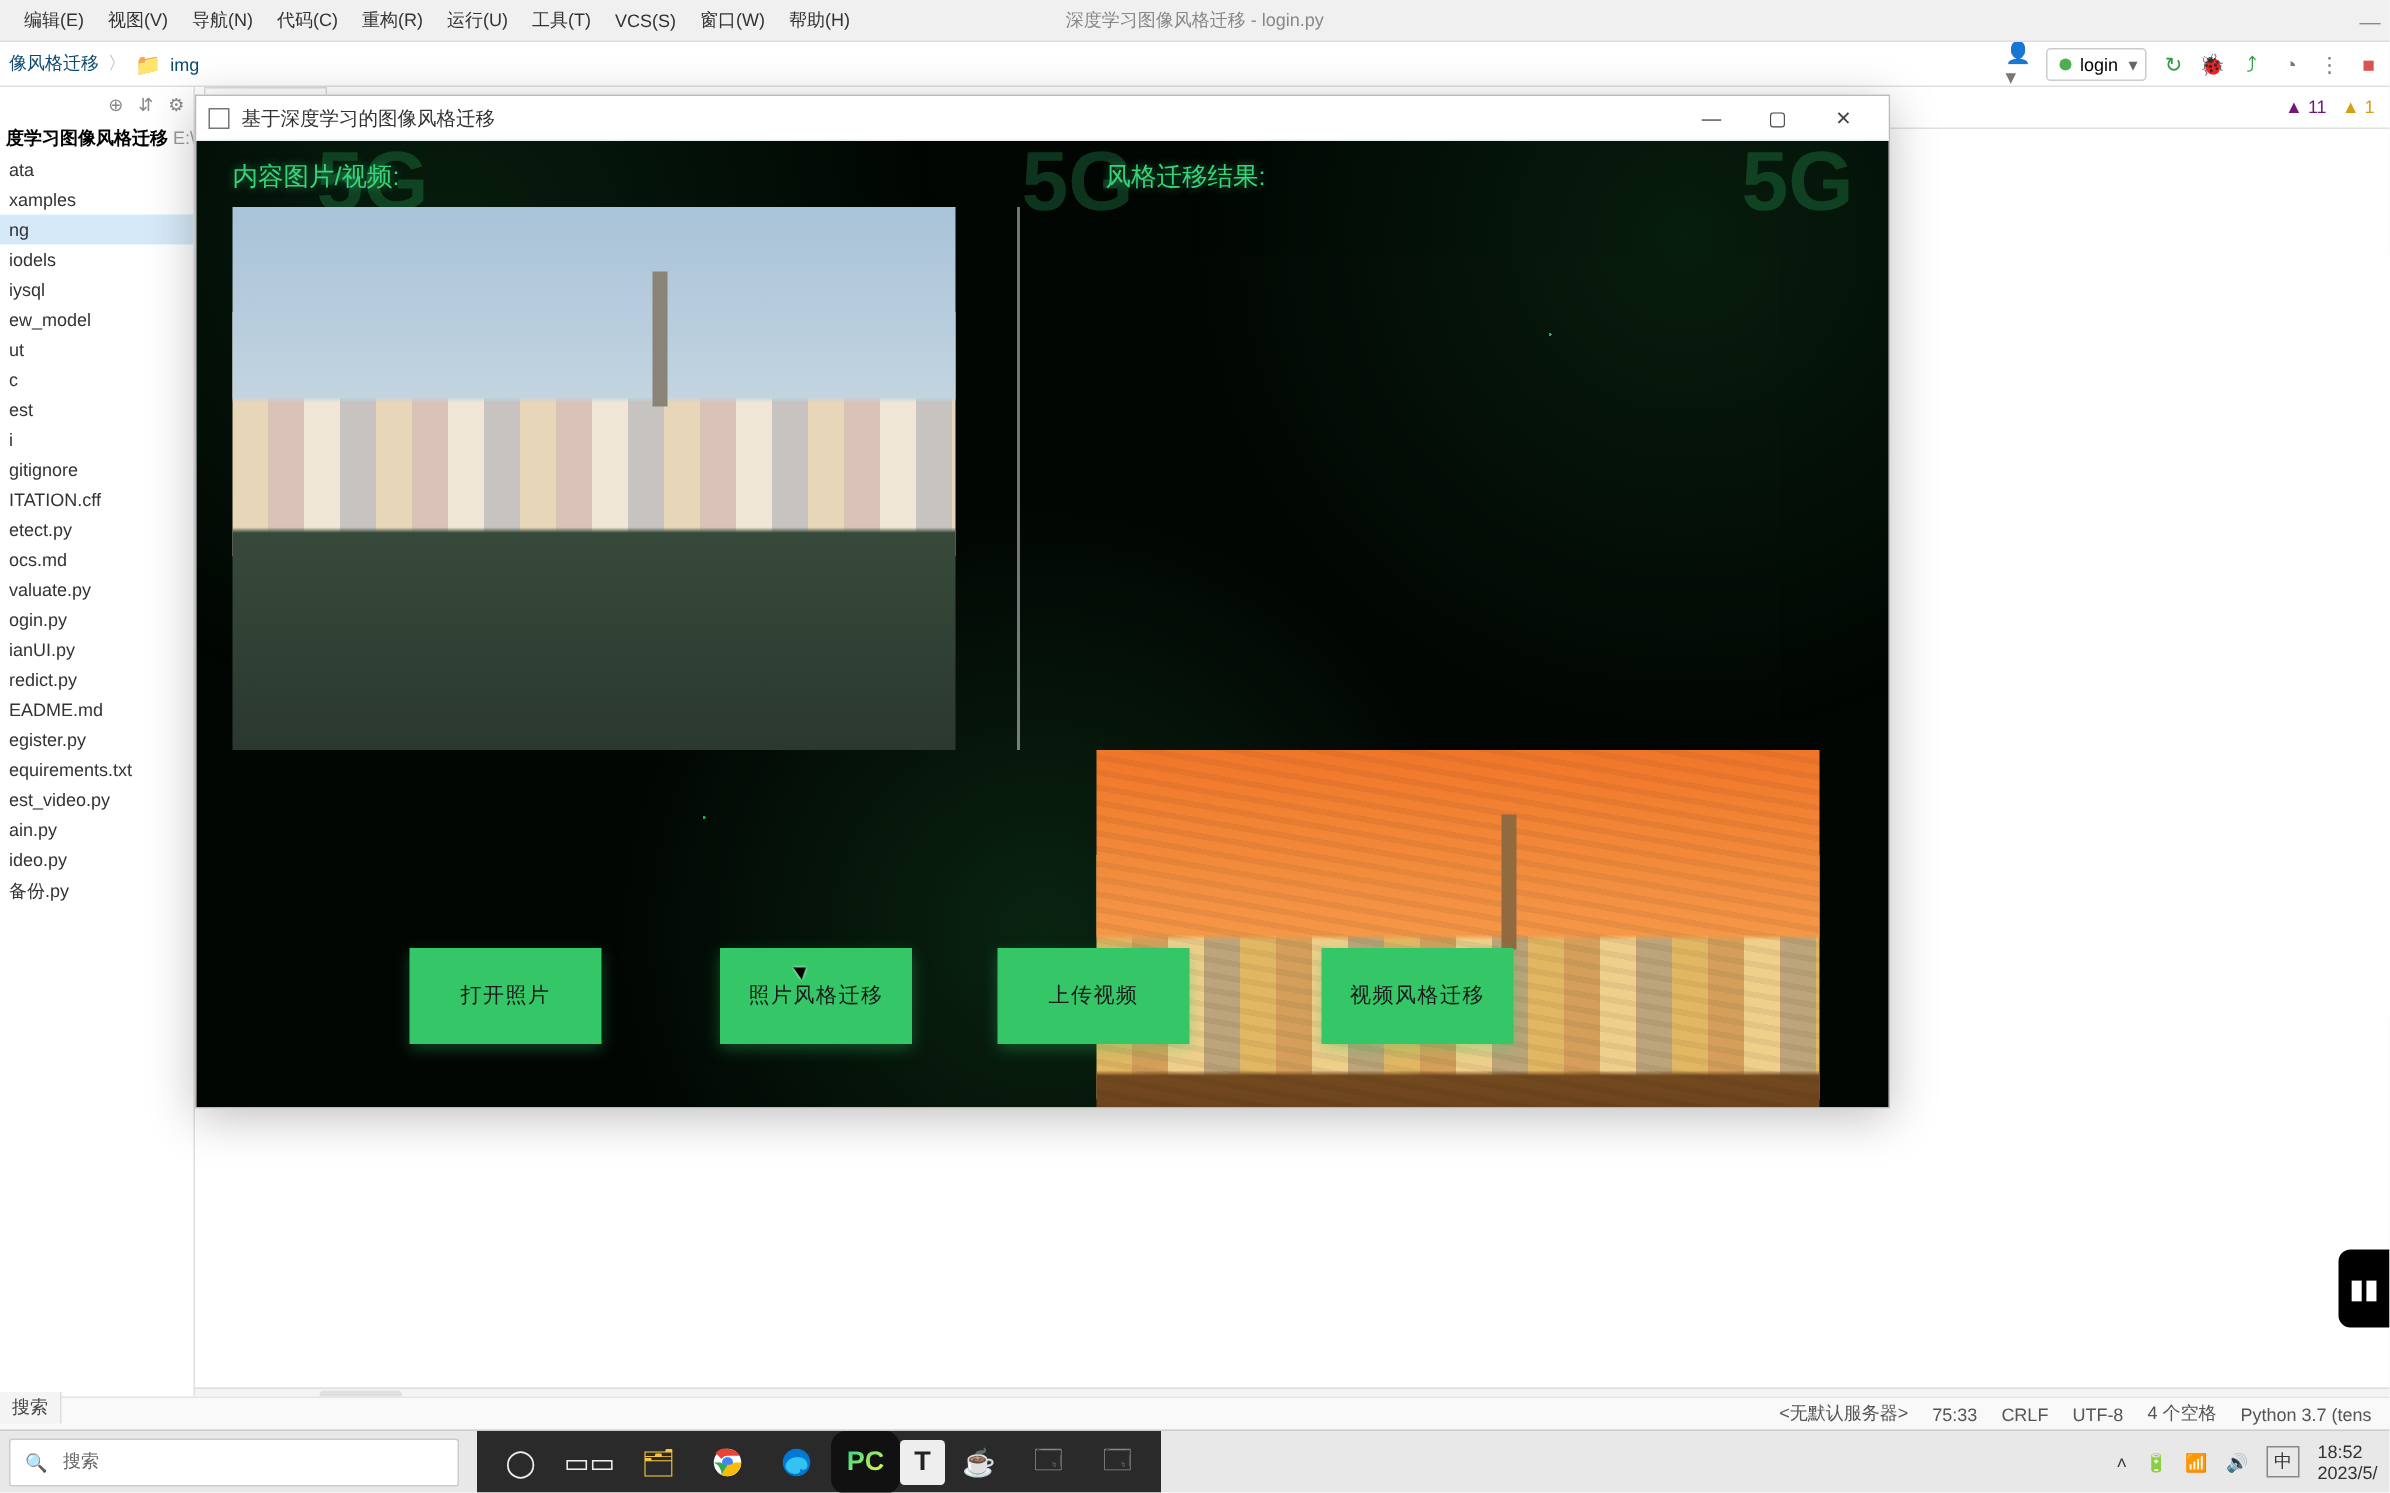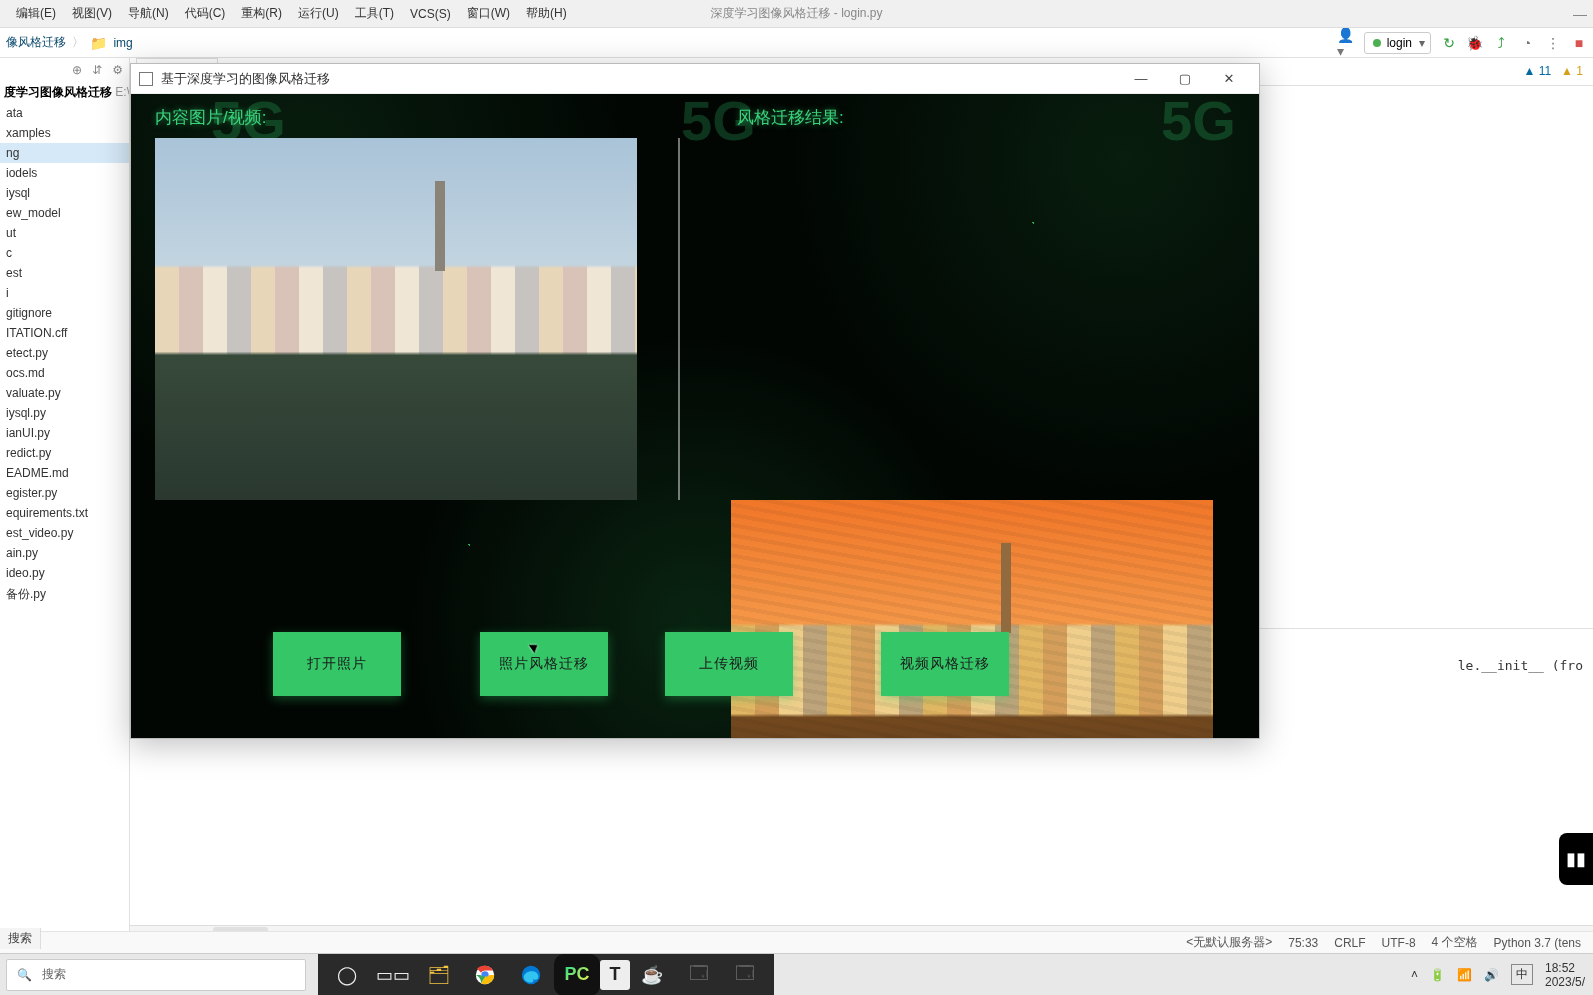--- a/index.html
+++ b/index.html
@@ -37,21 +37,21 @@
 .tree-item { padding: 3px 6px; white-space: nowrap; overflow: hidden; text-overflow: ellipsis; color:#333;}
 .tree-item.selected { background: #d6e9f8; }
 
 
 .editor-area { flex: 1; background: #fff; position: relative; }
 .editor-tabs { height: 28px; border-bottom: 1px solid #e0e0e0; display: flex; align-items: flex-end; padding-left:6px;}
 .editor-tab { padding: 5px 12px; border: 1px solid #ddd; border-bottom: 2px solid #4a90d9; background: #fff; display:flex; align-items:center; gap:6px;}
 .editor-tab .close{color:#999;}
 .py-icon{ width:12px; height:12px; background:linear-gradient(135deg,#3572A5 50%,#FFD43B 50%); border-radius:2px;}
 .problems-indicator{ position:absolute; top:6px; right:10px; display:flex; gap:10px; font-size:12px;}
-.warn{color:#0369a1;}
+.warn{color:#701a75;}
 .weak{color:#d4a017;}
 
 
 .run-panel { position: absolute; left:0; right:0; bottom:0; top:570px; background:#fff; border-top:1px solid #e0e0e0; padding:4px 8px; font-family: Consolas, monospace; font-size:13px; line-height:22px;}
 .run-panel .line1{color:#333;}
 .run-panel .warn-text{color:#c07000;}
 .run-panel .right-frag{position:absolute; right:10px; top:26px; color:#333;}
 
 
 .tool-tabs { position:absolute; left:0; right:0; bottom:0; height:28px; background:#f4f4f4; border-top:1px solid #ddd; display:flex; align-items:center; gap:18px; padding:0 10px;}
@@ -212,21 +212,21 @@
         <div class="tree-item">ew_model</div>
         <div class="tree-item">ut</div>
         <div class="tree-item">c</div>
         <div class="tree-item">est</div>
         <div class="tree-item">i</div>
         <div class="tree-item">gitignore</div>
         <div class="tree-item">ITATION.cff</div>
         <div class="tree-item">etect.py</div>
         <div class="tree-item">ocs.md</div>
         <div class="tree-item">valuate.py</div>
-        <div class="tree-item">iysql.py</div>
+        <div class="tree-item">ogin.py</div>
         <div class="tree-item">ianUI.py</div>
         <div class="tree-item">redict.py</div>
         <div class="tree-item">EADME.md</div>
         <div class="tree-item">egister.py</div>
         <div class="tree-item">equirements.txt</div>
         <div class="tree-item">est_video.py</div>
         <div class="tree-item">ain.py</div>
         <div class="tree-item">ideo.py</div>
         <div class="tree-item">备份.py</div>
       </div>
@@ -238,27 +238,20 @@
         <span class="py-icon"></span>
         <span>login</span>
         <span class="close">×</span>
       </div>
     </div>
     <div class="problems-indicator">
       <span class="warn">▲ <span>11</span></span>
       <span class="weak">▲ <span>1</span></span>
     </div>
 
-    <div class="run-panel">
-      <div class="line1">E:\Anaconda3\en</div>
-      <div class="warn-text">WARNING:tensorf</div>
-      <div class="line1">Instructions fo</div>
-      <div class="line1">If using Keras</div>
-      <div class="right-frag">le.__init__ (fro</div>
-    </div>
 
     <div class="tool-tabs">
       <span class="tool-tab">on Control</span>
       <span class="tool-tab active">
           <span class="ticon">▶</span>
           <span>运行</span>
         </span>
       <span class="tool-tab">
           <span class="ticon">🐞</span>
           <span>调试</span>

